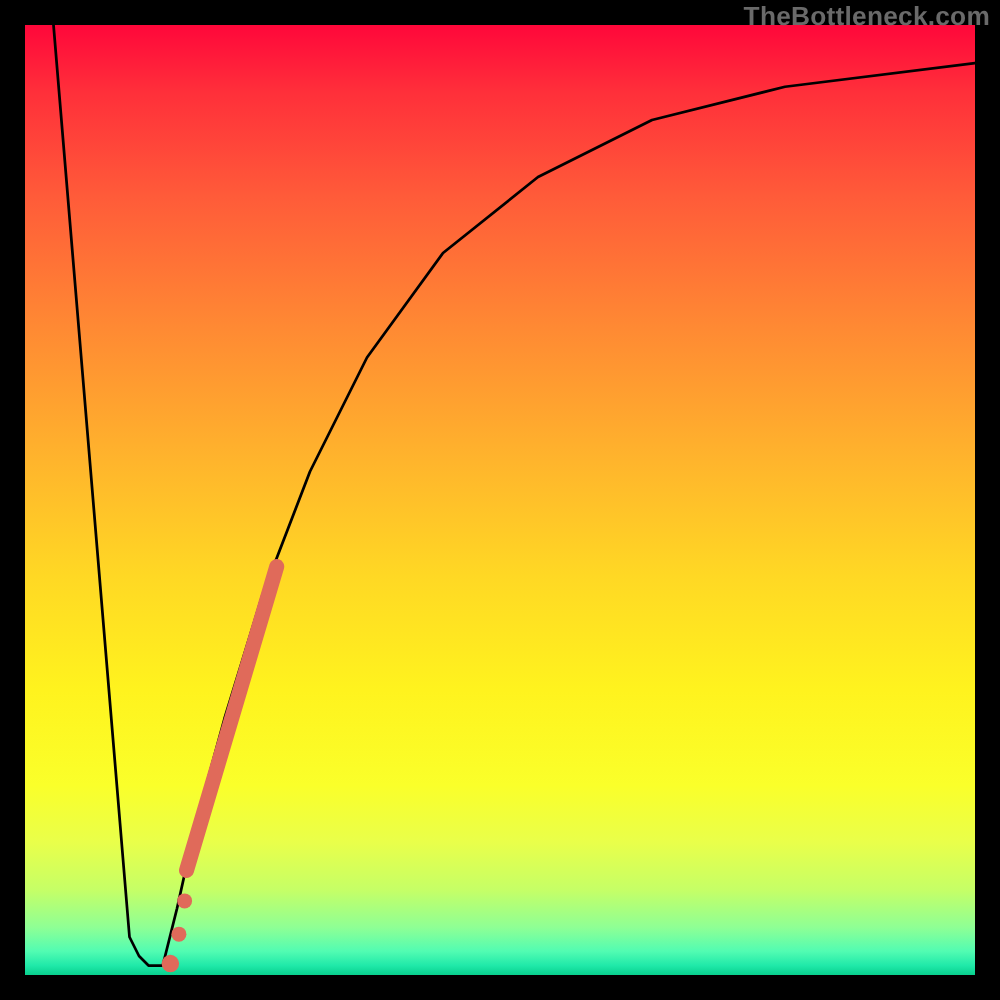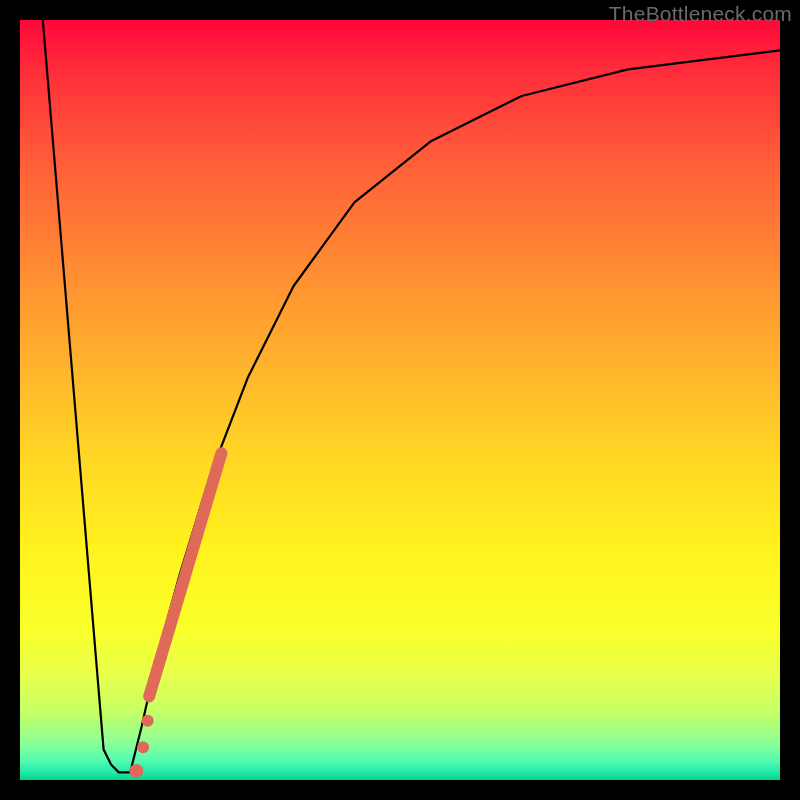--- a/index.html
+++ b/index.html
@@ -46,21 +46,21 @@
       #20e9a9 99%,
       #08d08e 100%
     );
   }
   .watermark {
     position: absolute;
     top: 2px;
     right: 8px;
     color: #6a6a6a;
     font-size: 21px;
-    font-weight: 400;
+    font-weight: 700;
     letter-spacing: 0.2px;
     user-select: none;
   }
   svg.curve {
     position: absolute;
     inset: 0;
     width: 760px;
     height: 760px;
   }
 </style>

